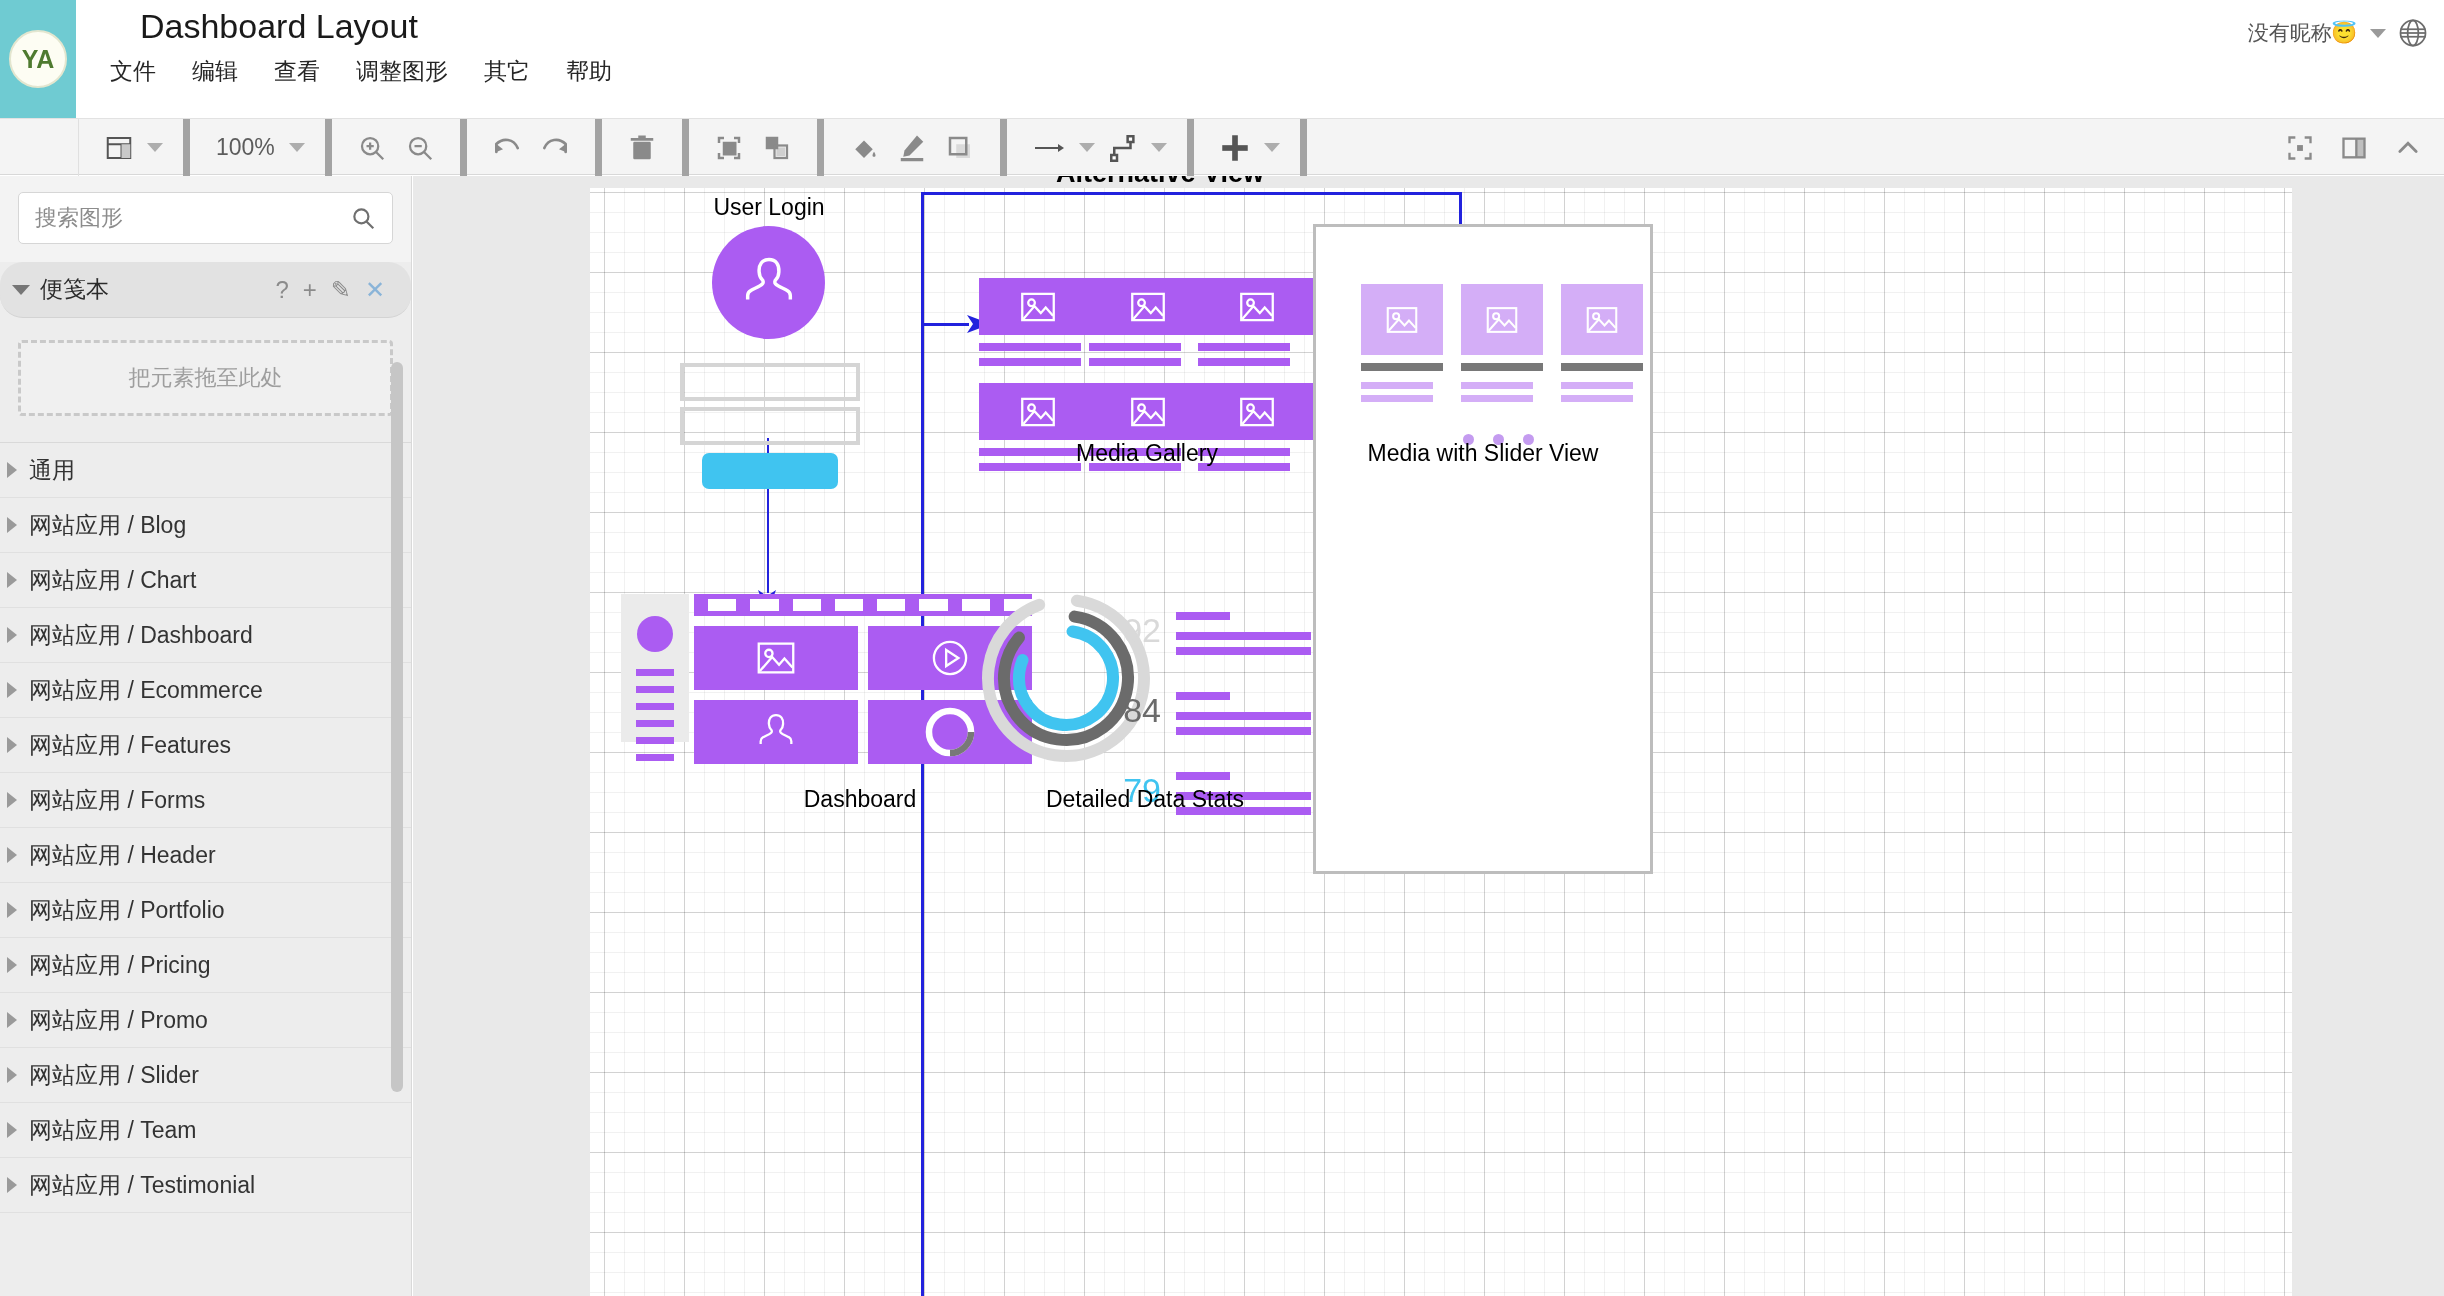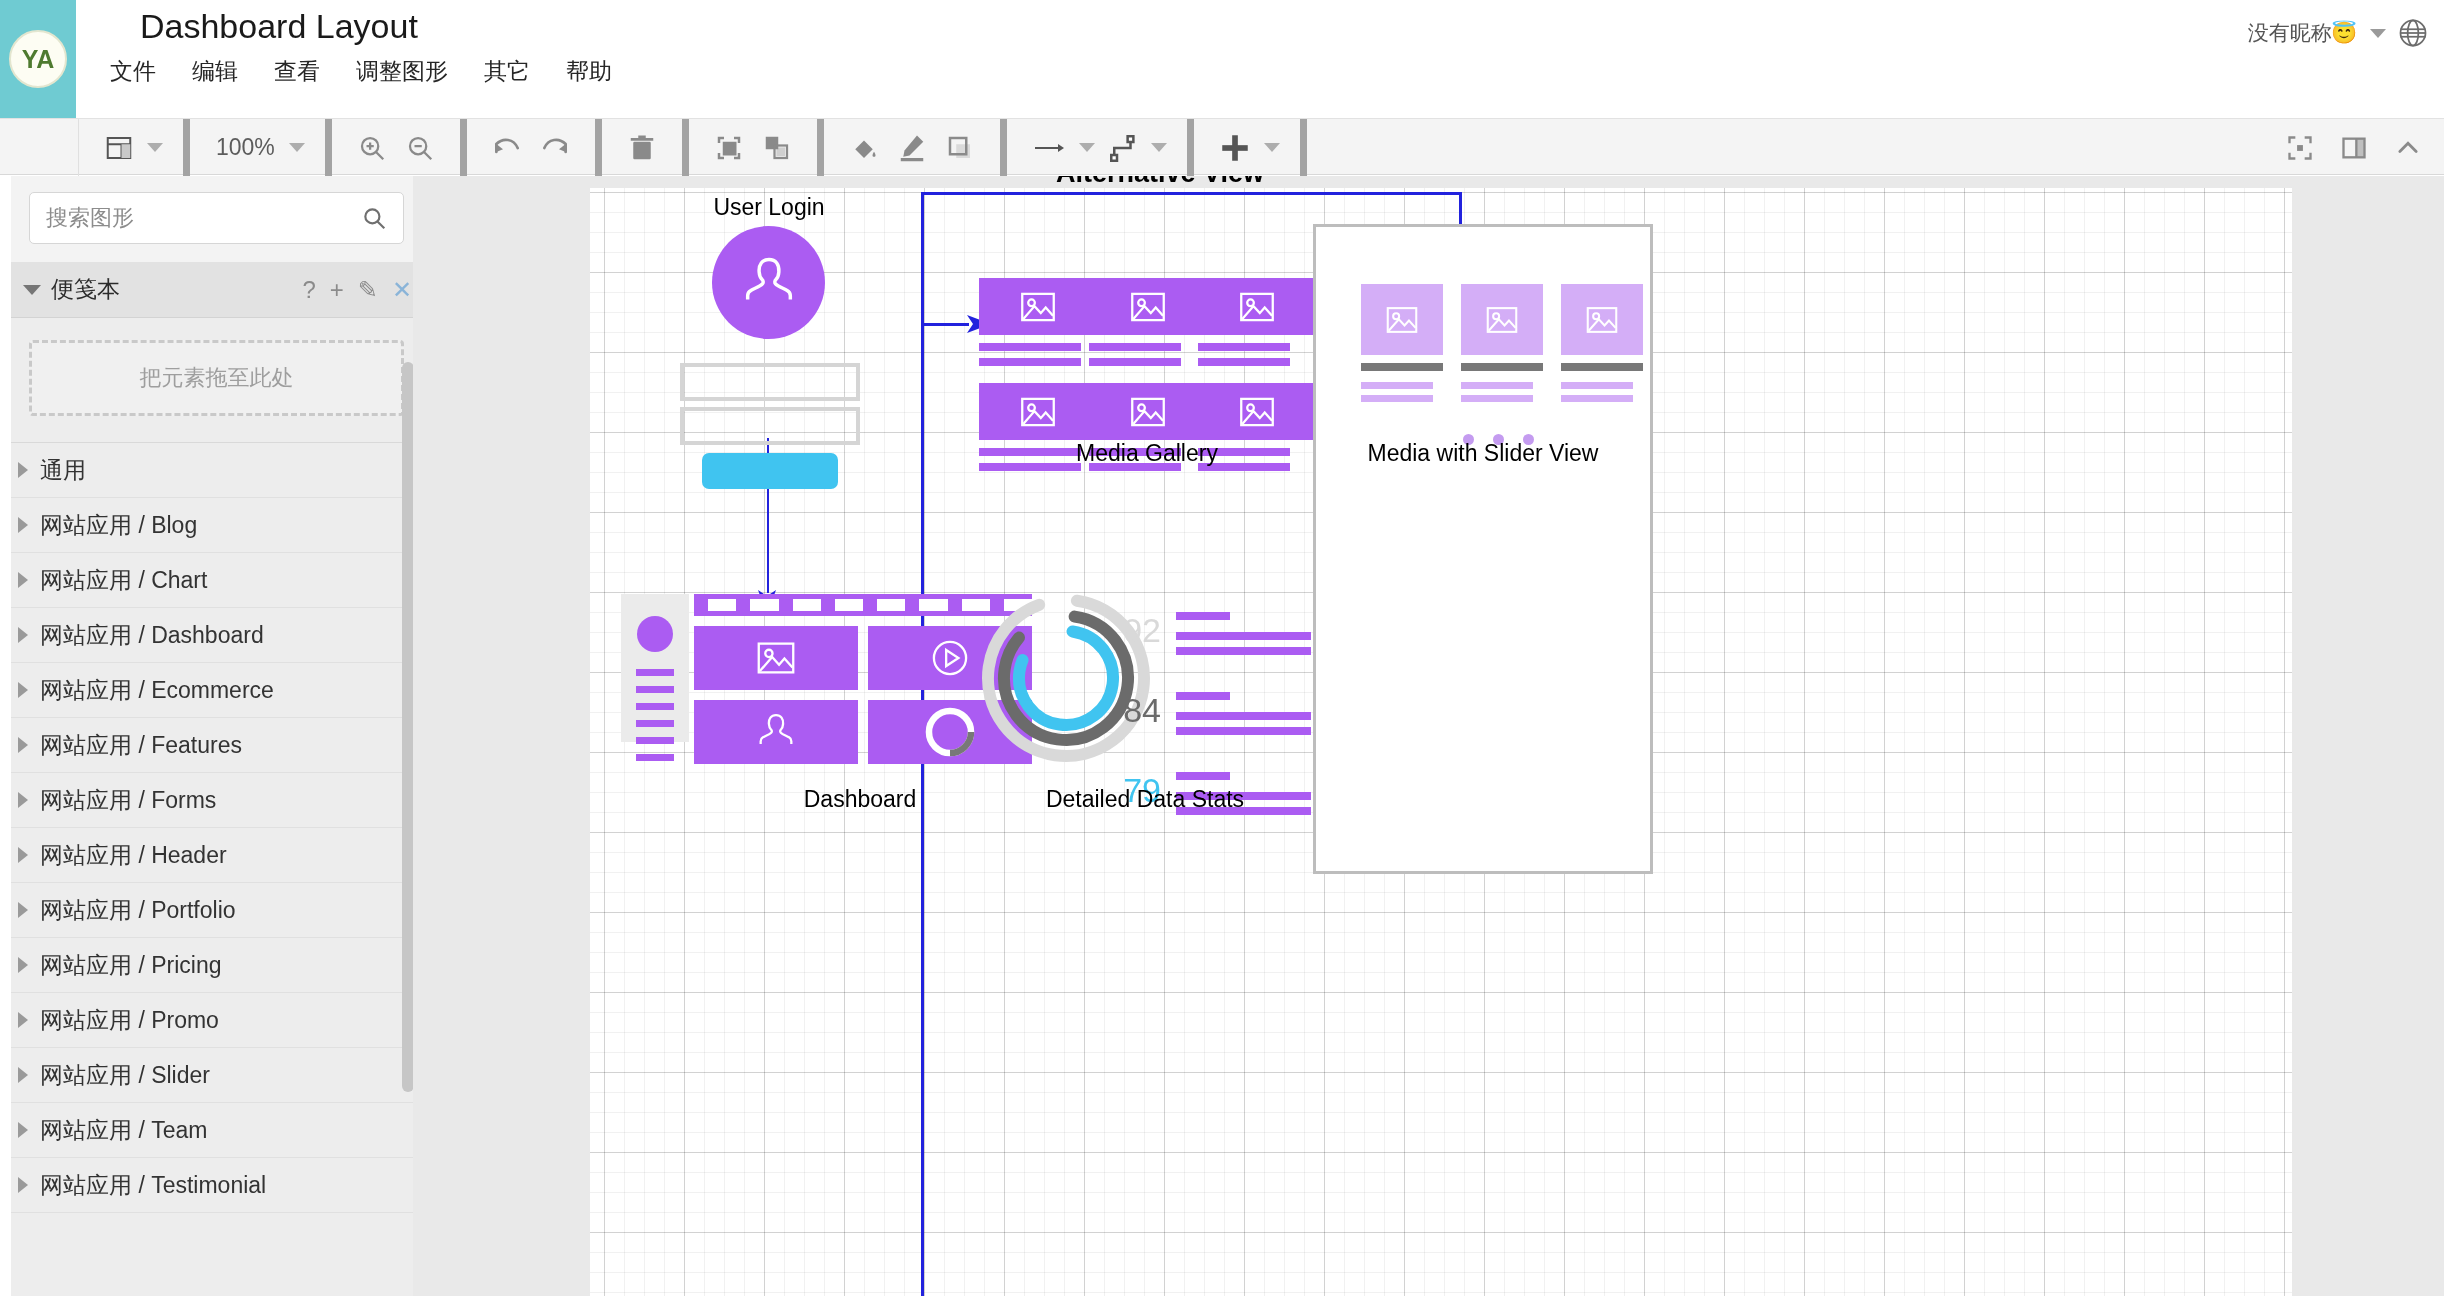--- a/index.html
+++ b/index.html
@@ -68,38 +68,37 @@
   .tb-right {
     position: absolute; right: 14px; top: 0; height: 57px;
     display: flex; align-items: center; gap: 10px; color: #6b6b6b;
   }
 
   
   .leftpanel {
     position: absolute; left: 0; top: 176px; width: 412px; height: 1120px;
     background: #ededed; border-right: 1px solid #d9d9d9;
     overflow: hidden;
-    margin-left: 11px;
   }
   .search-wrap { padding: 16px 18px 18px 18px; background: #f3f3f3; }
   .search-box {
     position: relative; height: 52px; background: #fff;
     border: 1px solid #d6d6d6; border-radius: 5px;
     display: flex; align-items: center; padding: 0 16px;
   }
   .search-box input {
     border: 0; outline: 0; flex: 1; font-size: 22px; color: #333;
     font-family: "Liberation Sans", sans-serif; background: transparent;
   }
   .search-box input::placeholder { color: #8c8c8c; }
   .search-ico { width: 26px; height: 26px; color: #6f6f6f; flex: none; }
 
   .section-header {
     height: 56px; background: #e2e2e2; border-bottom: 1px solid #d3d3d3;
-    display: flex; align-items: center; padding: 0 10px 0 8px;
+    display: flex; align-items: center; padding: 0 26px 0 8px; border-radius: 23px;
   }
   .tri-down {
     width: 0; height: 0; border-left: 9px solid transparent;
     border-right: 9px solid transparent; border-top: 10px solid #767676;
     margin-right: 10px; margin-left: 4px;
   }
   .tri-right {
     width: 0; height: 0; border-top: 8px solid transparent;
     border-bottom: 8px solid transparent; border-left: 10px solid #9a9a9a;
     margin-right: 12px; margin-left: 7px; flex: none;

